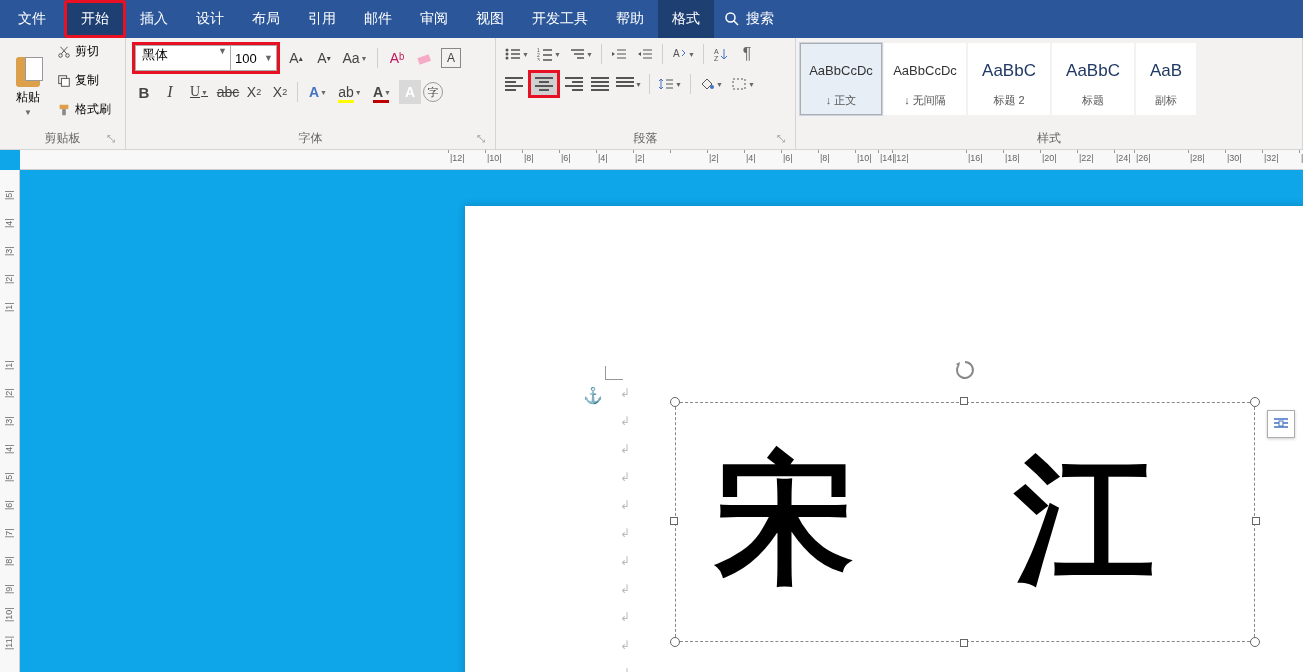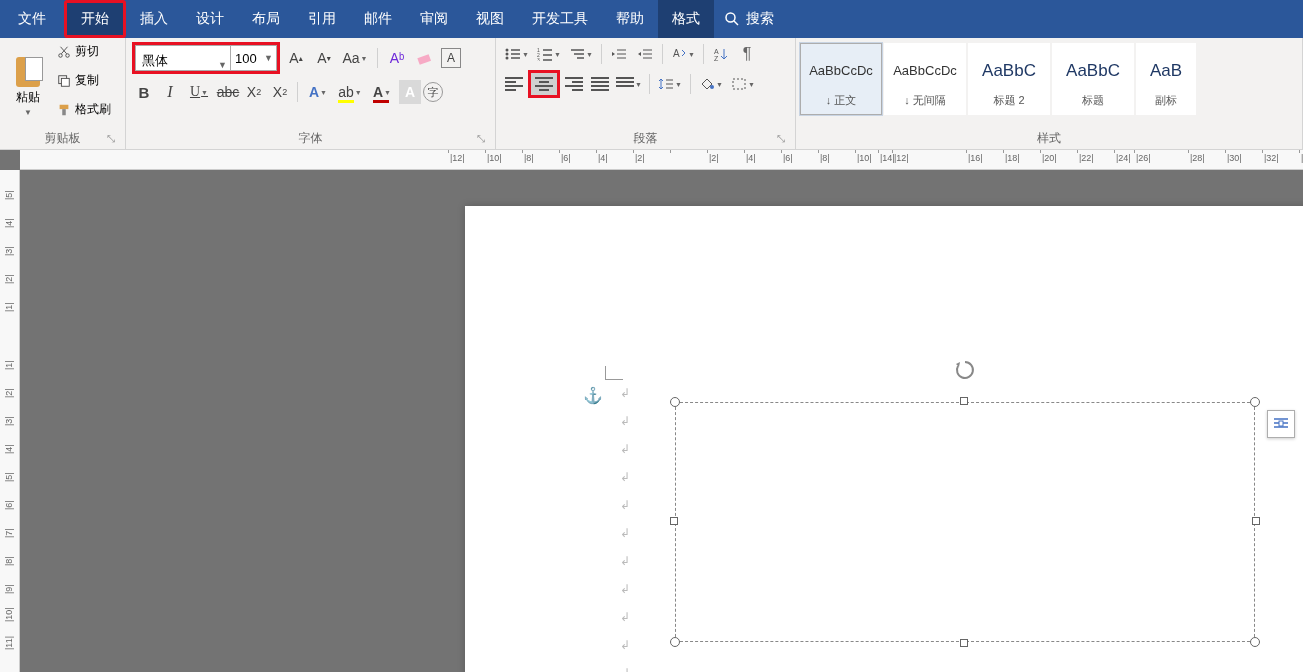--- a/index.html
+++ b/index.html
@@ -24,21 +24,21 @@
 .paste-icon { width: 30px; height: 34px; position: relative; }
 .paste-board { position: absolute; bottom: 0; left: 3px; width: 24px; height: 30px; background: #dca04a; border-radius: 3px; }
 .paste-paper { position: absolute; right: 0; top: 4px; width: 18px; height: 24px; background: #fff; border: 1px solid #999; }
 .clipboard-small { display: flex; flex-direction: column; gap: 10px; font-size: 12px; }
 .clip-item { display: flex; align-items: center; gap: 4px; cursor: pointer; padding: 1px 3px; }
 .clip-item svg { width: 14px; height: 14px; }
 
 .font-group { width: 370px; }
 .font-row { display: flex; align-items: center; gap: 4px; margin-bottom: 4px; }
 .font-combo { border: 3px solid #e81123; display: flex; height: 32px; background: #fff; }
-.font-name { width: 96px; border: 1px solid #ababab; display: flex; align-items: flex-end; padding: 0 6px; font-size: 13px; position: relative; }
+.font-name { width: 96px; border: 1px solid #ababab; display: flex; align-items: flex-start; padding: 0 6px; font-size: 13px; position: relative; }
 .font-name .dd { position: absolute; right: 3px; font-size: 9px; color: #666; }
 .font-size { width: 46px; border: 1px solid #ababab; border-left: none; display: flex; align-items: center; padding: 0 4px; font-size: 13px; position: relative; }
 .font-size .dd { position: absolute; right: 3px; font-size: 9px; color: #666; }
 .btn { width: 24px; height: 24px; display: flex; align-items: center; justify-content: center; cursor: pointer; font-size: 14px; color: #444; }
 .btn-dd { width: 30px; }
 .btn-dd .dd { font-size: 7px; margin-left: 1px; color: #666; }
 .font-row2 { display: flex; align-items: center; gap: 2px; margin-top: 6px; }
 .btn.bold { font-weight: bold; font-size: 15px; }
 .btn.italic { font-style: italic; font-family: serif; font-size: 16px; }
 .btn.underline { text-decoration: underline; font-family: serif; }
@@ -55,21 +55,21 @@
 
 .styles-group { flex: 1; padding: 2px 4px; }
 .style-gallery { display: flex; gap: 2px; height: 78px; align-items: center; }
 .style-item { border: 1px solid transparent; width: 82px; height: 72px; display: flex; flex-direction: column; align-items: center; justify-content: center; cursor: pointer; background: #fff; }
 .style-item.selected { border: 1px solid #adadad; background: #e7eef6; box-shadow: 0 0 0 1px #c8d4e3; }
 .style-preview { font-size: 13px; color: #333; height: 40px; display: flex; align-items: center; }
 .style-preview.big { font-size: 28px; font-weight: 600; color: #000; }
 .style-preview.heading { font-size: 17px; color: #1f3864; }
 .style-name { font-size: 11px; color: #555; margin-top: 2px; }
 
-.doc-area { position: absolute; top: 150px; left: 0; right: 0; bottom: 0; background: #737373; }
+.doc-area { position: absolute; top: 150px; left: 0; right: 0; bottom: 0; background: #0ea5e9; }
 .hruler { position: absolute; top: 0; left: 20px; right: 0; height: 20px; background: #f8f8f8; border-bottom: 1px solid #ccc; font-size: 9px; color: #666; display: flex; align-items: center; overflow: hidden; }
 .ruler-L { position: absolute; top: 153px; left: 6px; font-size: 11px; color: #444; }
 .vruler { position: absolute; top: 20px; left: 0; width: 20px; bottom: 0; background: #f8f8f8; border-right: 1px solid #ccc; font-size: 9px; color: #666; }
 .vruler .tick { position: absolute; left: 4px; transform: rotate(-90deg); transform-origin: left top; }
 
 .ruler-tick { position: absolute; top: 3px; font-size: 9px; color: #666; }
 .ruler-tick::before { content: ""; position: absolute; left: -2px; top: -3px; width: 1px; height: 3px; background: #999; }
 
 .page { position: absolute; top: 56px; left: 465px; width: 900px; height: 620px; background: #fff; box-shadow: 0 0 8px rgba(0,0,0,0.2); }
 .anchor-icon { position: absolute; left: 118px; top: 180px; color: #4472c4; font-size: 16px; }
@@ -168,21 +168,21 @@
             </div>
           <div class="font-size">
               <span>100</span>
               <span class="dd">▼</span>
             </div>
         </div>
         <div class="btn">A<sup style="font-size:8px">▴</sup></div>
         <div class="btn">A<sup style="font-size:8px">▾</sup></div>
         <div class="btn btn-dd">Aa<span class="dd">▼</span></div>
         <div class="sep"></div>
-        <div class="btn" style="color:#6d28d9">Aᵇ</div>
+        <div class="btn" style="color:#be185d">Aᵇ</div>
         <div class="btn">
             <svg width="18" height="16">
               <rect x="2" y="6" width="12" height="7" fill="#f7aac5" transform="rotate(-20 8 9)"></rect>
             </svg>
           </div>
         <div class="btn" style="border:1px solid #888;font-size:12px;width:20px;height:20px">A</div>
       </div>
       <div class="font-row2">
         <div class="btn bold">B</div>
         <div class="btn italic">I</div>
@@ -446,20 +446,21 @@
       </div>
       <div class="tb-border"></div>
       <div class="handle h-tl"></div>
       <div class="handle h-tr"></div>
       <div class="handle h-bl"></div>
       <div class="handle h-br"></div>
       <div class="handle sq h-t"></div>
       <div class="handle sq h-b"></div>
       <div class="handle sq h-l"></div>
       <div class="handle sq h-r"></div>
+      <div class="tb-text">宋 江</div>
       <div class="layout-opts">
         <svg viewBox="0 0 18 18">
             <path d="M2 4 h14 M2 8 h5 M11 8 h5 M2 12 h14" stroke="#4472c4" stroke-width="1.5"></path>
             <rect x="7" y="6" width="4" height="5" fill="none" stroke="#4472c4"></rect>
           </svg>
       </div>
     </div>
   </div>
 </div>
 

